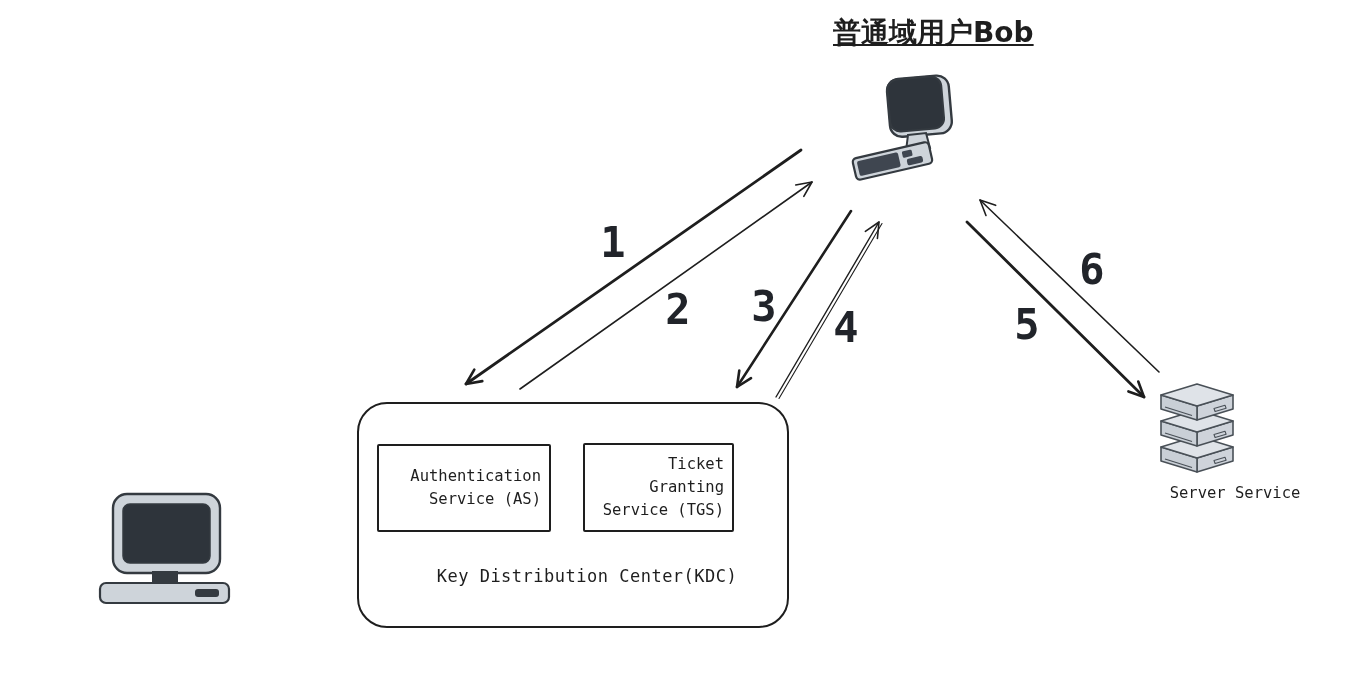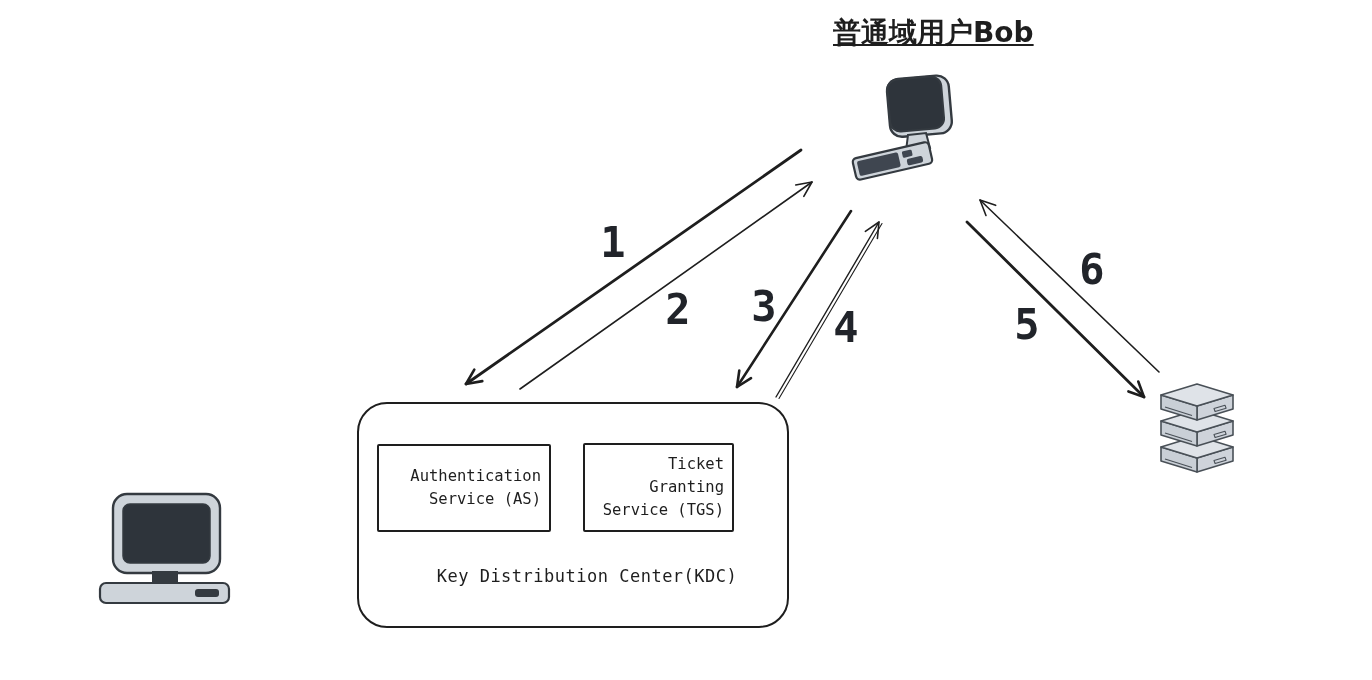--- a/index.html
+++ b/index.html
@@ -175,20 +175,21 @@
   <div class="box inner as-box">
     <span>Authentication Service (AS)</span>
   </div>
   <div class="box inner tgs-box">
     <span>Ticket Granting Service (TGS)</span>
   </div>
   <div class="kdc-title">Key Distribution Center(KDC)</div>
 
   <div class="client-label">普通域用户Bob</div>
   <div class="server-label">
+    <div>Server Service</div>
   </div>
 
   <div class="arrow-num num-1">1</div>
   <div class="arrow-num num-2">2</div>
   <div class="arrow-num num-3">3</div>
   <div class="arrow-num num-4">4</div>
   <div class="arrow-num num-5">5</div>
   <div class="arrow-num num-6">6</div>
 
 </div>

